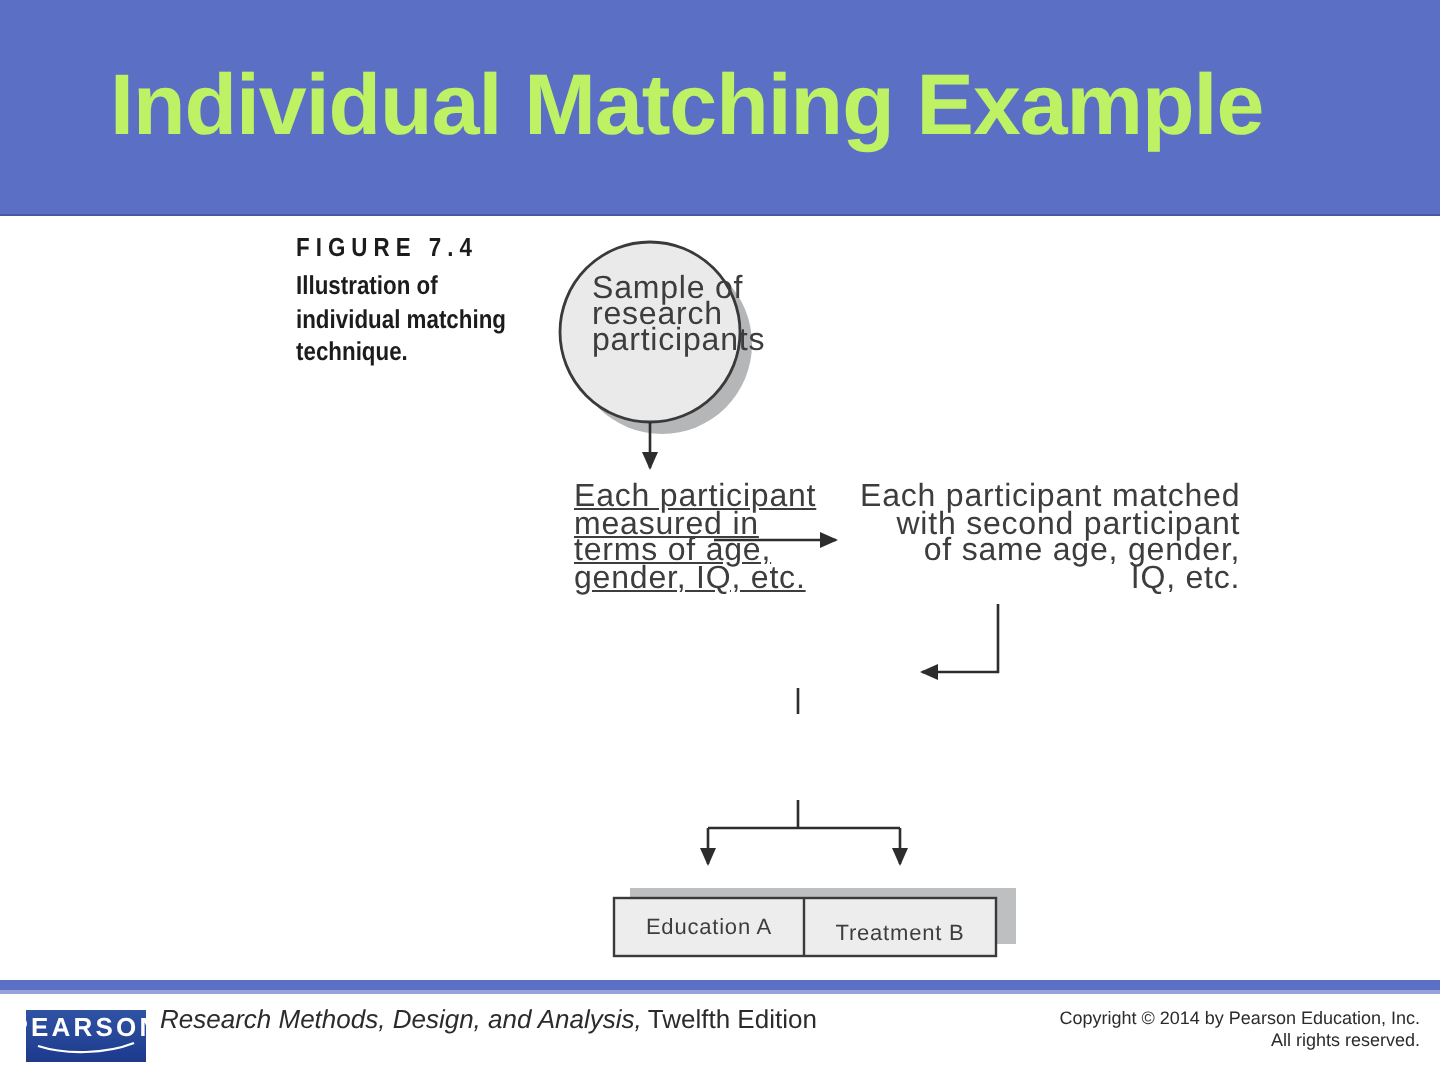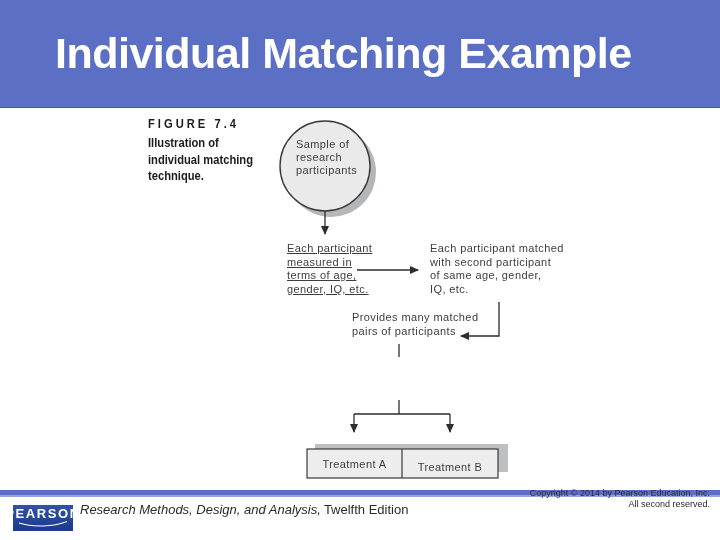--- a/index.html
+++ b/index.html
@@ -7,34 +7,34 @@
     position:relative;width:720px;height:540px;overflow:hidden;background:#ffffff;
     font-family:"Liberation Sans", sans-serif;
   }
   
   .titlebar{
     position:absolute;left:0;top:0;width:720px;height:108px;
     background:#5b70c4;border-bottom:1px solid #46589f;
     display:flex;align-items:center;box-sizing:border-box;padding-left:55px;
   }
   .titlebar h1{
-    margin:0;color:#ffffff;font-size:43px;font-weight:bold;letter-spacing:-.5px;
+    margin:0;color:#bef264;font-size:43px;font-weight:bold;letter-spacing:-.5px;
     font-family:"Liberation Sans", sans-serif;
   }
   
   .figure-caption{
     position:absolute;left:148px;top:116px;color:#1c1c1c;
     transform:scaleX(.86);transform-origin:left top;
   }
   .fig-label{font-size:13px;font-weight:bold;letter-spacing:3.5px;margin-bottom:4px;white-space:nowrap;}
   .fig-text{font-size:13px;font-weight:bold;line-height:16.5px;white-space:pre-line;}
   
   .diagram-svg{position:absolute;left:0;top:0;width:720px;height:540px;}
   .dtxt{
-    position:absolute;color:#3d3d3d;font-size:11px;line-height:13.6px;
+    position:absolute;color:#3d3d3d;font-size:16px;line-height:13.6px;
     letter-spacing:.4px;white-space:pre-line;
   }
   .circle-label{line-height:13px;}
   .tcell{
     position:absolute;display:flex;align-items:center;justify-content:center;
     color:#3d3d3d;font-size:11px;letter-spacing:.4px;
   }
   
   .footer-bar{
     position:absolute;left:0;top:490px;width:720px;height:5px;
@@ -47,21 +47,21 @@
   }
   .pearson-logo .wordmark{
     color:#ffffff;font-size:13px;font-weight:bold;letter-spacing:1.6px;line-height:10px;
   }
   .pearson-logo svg{display:block;margin-top:1px;}
   .book-info{position:absolute;left:80px;top:504px;color:#2b2b2b;font-size:13px;line-height:11px;}
   .book-info .it{font-style:italic;}
   .book-info .rest{margin-left:3px;}
   .book-info .authors{word-spacing:4px;}
   .copyright{
-    position:absolute;right:10px;top:488px;color:#2b2b2b;font-size:9px;line-height:11px;text-align:right;
+    position:absolute;right:10px;top:504px;color:#2b2b2b;font-size:9px;line-height:11px;text-align:right;
   }
 </style>
 </head>
 <body>
 
 <div class="slide">
 
   <header class="titlebar">
     <h1>Individual Matching Example</h1>
   </header>
@@ -96,42 +96,40 @@
     <path d="M402 449 L402 478" fill="none" stroke="#3a3a3a" stroke-width="1.2"></path>
   </svg>
 
   <div class="dtxt circle-label" style="left:296px;top:138px;">Sample of
 research
 participants</div>
   <div class="dtxt" style="left:287px;top:242px;text-decoration:underline;">Each participant
 measured in
 terms of age,
 gender, IQ, etc.</div>
-  <div class="dtxt" style="left:430px;top:242px;">Each participant matched
+  <div class="dtxt" style="left:430px;top:242px;text-align:right;">Each participant matched
 with second participant
 of same age, gender,
 IQ, etc.</div>
-  <div class="dtxt" style="left:352px;top:311px;">Provides many matched
-pairs of participants</div>
-  <div class="tcell" style="left:307px;top:449px;width:95px;height:29px;">Treatment A</div>
+  <div class="tcell" style="left:307px;top:449px;width:95px;height:29px;">Education A</div>
   <div class="tcell" style="left:402px;top:449px;width:96px;height:36px;">Treatment B</div>
 
   <div class="footer-bar"></div>
 
   <div class="pearson-logo">
     <span class="wordmark">PEARSON</span>
     <svg width="52" height="8" viewBox="0 0 52 8">
       <path d="M2 3 C 16 7.5, 36 7, 50 1.5" fill="none" stroke="#ffffff" stroke-width="1.1"></path>
     </svg>
   </div>
 
   <div class="book-info">
     <div>
       <span class="it">Research Methods, Design, and Analysis,</span><span class="rest">Twelfth Edition</span>
     </div>
   </div>
 
   <div class="copyright">
     <div>Copyright © 2014 by Pearson Education, Inc.</div>
-    <div>All second reserved.</div>
+    <div>All rights reserved.</div>
   </div>
 
 </div>
 
 </body></html>

